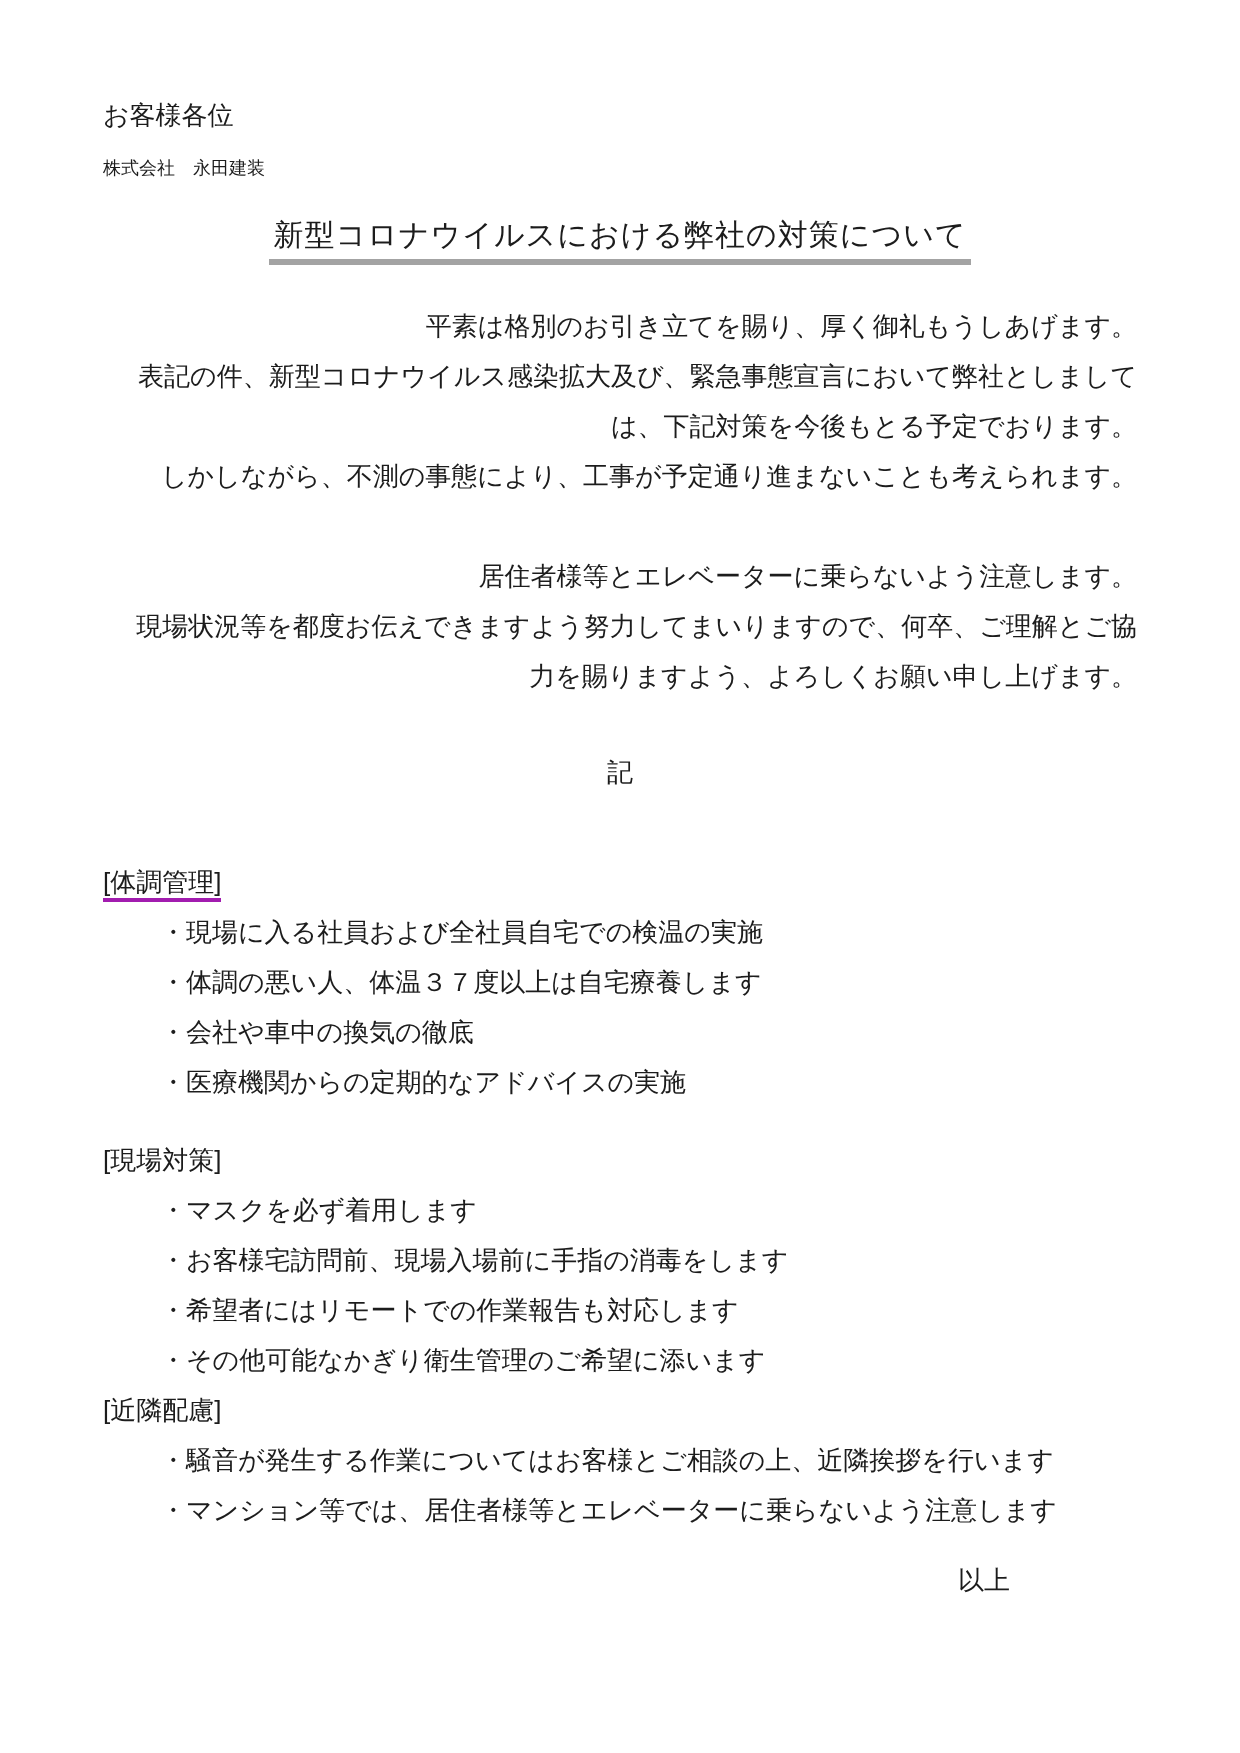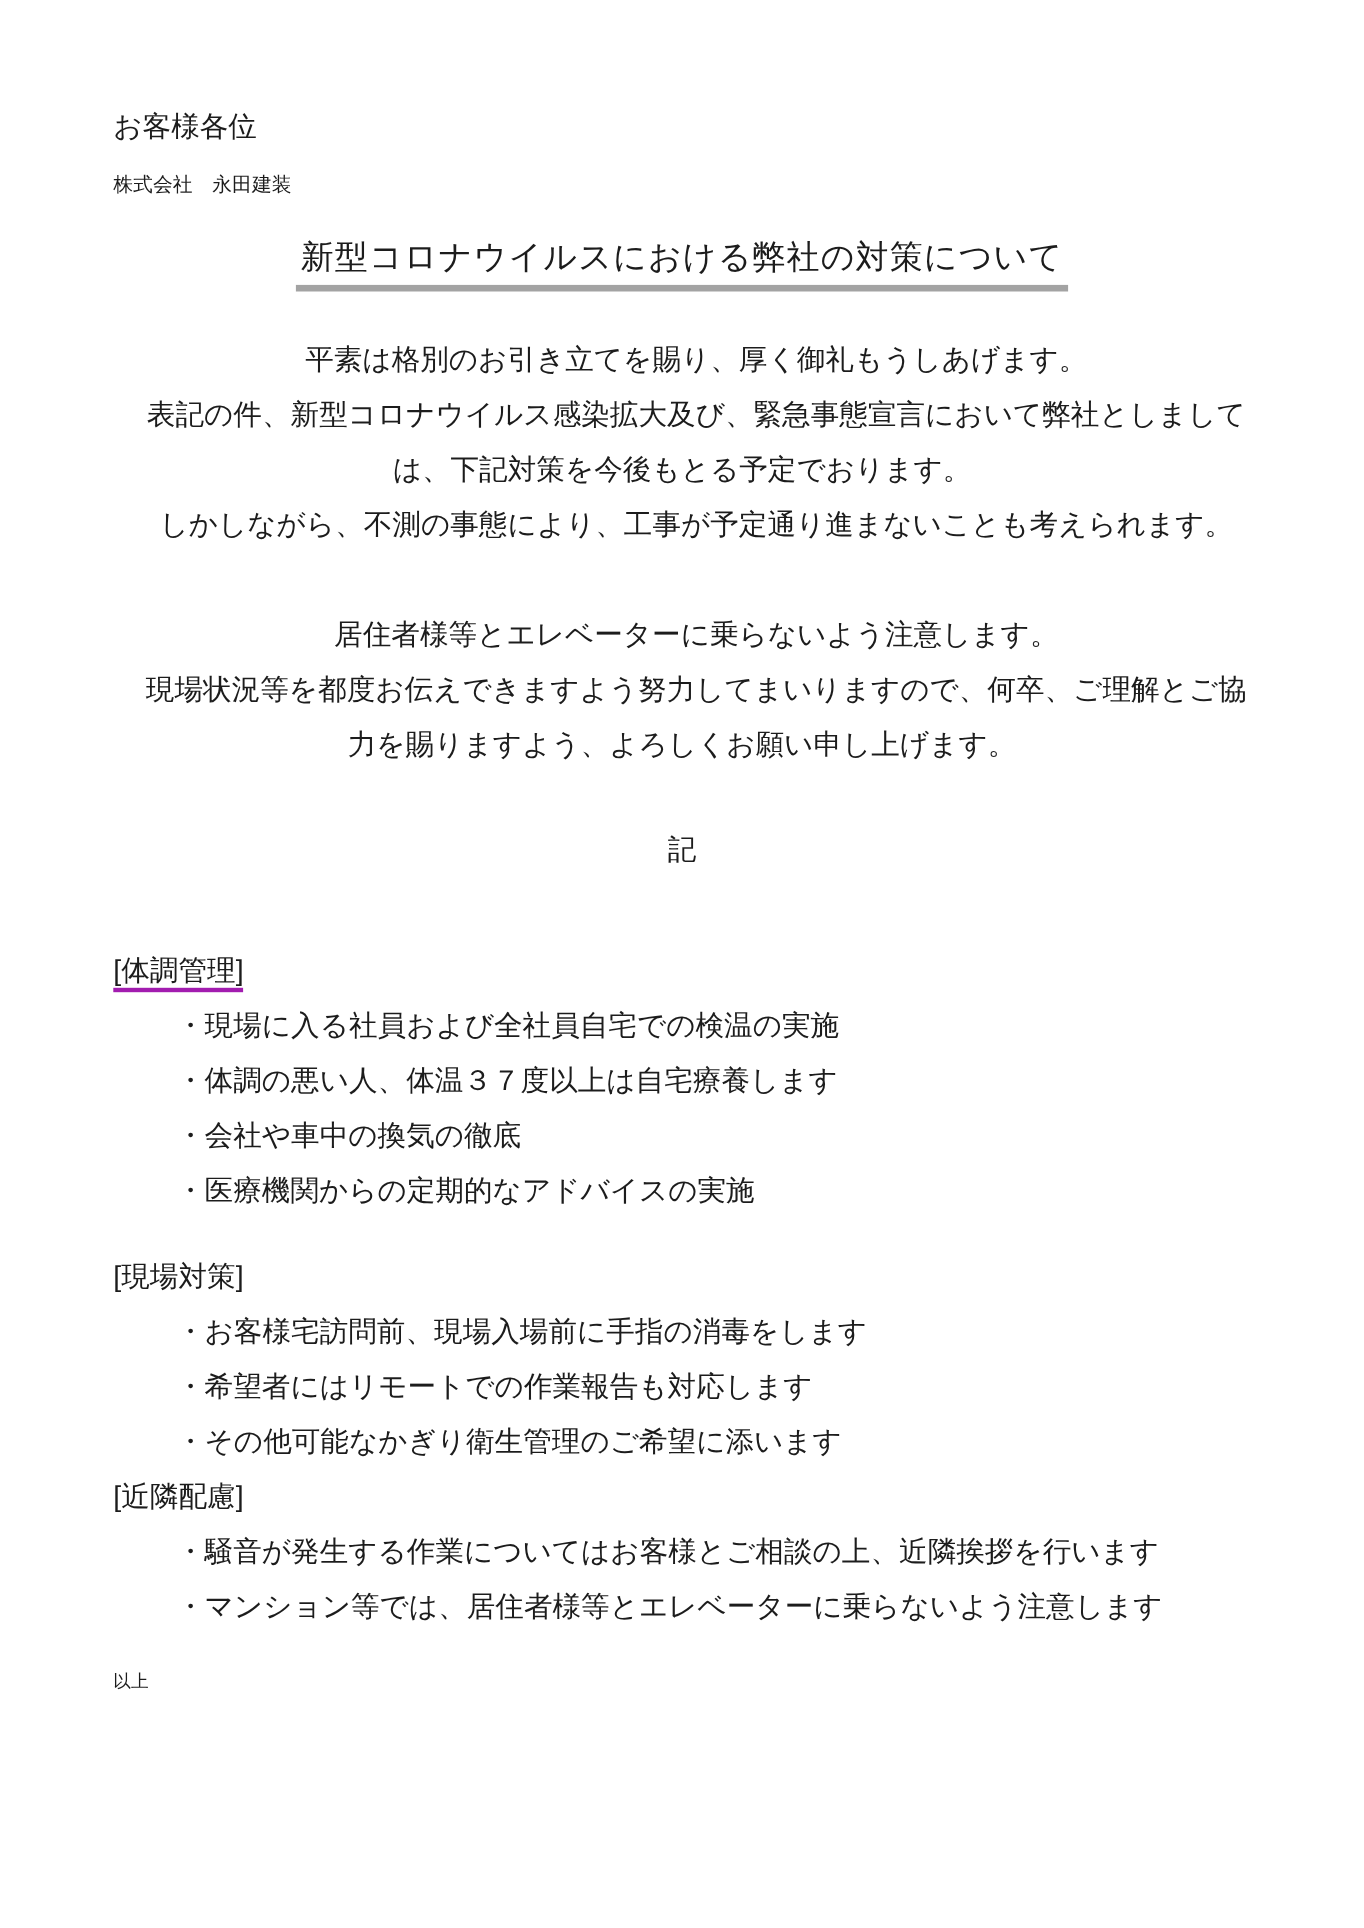--- a/index.html
+++ b/index.html
@@ -39,21 +39,21 @@
     line-height: 44px;
     letter-spacing: 1px;
     border-bottom: 6px solid #a3a3a3;
     padding: 0 4px 2px 4px;
   }
   .para-block { margin-top: 36px; }
   .para {
     font-size: 26px;
     line-height: 50px;
     text-indent: 1em;
-    text-align: center;
+    text-align: right;
   }
   .blank-line { height: 50px; }
   .record {
     font-size: 26px;
     line-height: 50px;
     text-align: center;
     margin-top: 46px;
   }
   .section-heading {
     font-size: 26px;
@@ -65,23 +65,23 @@
   }
   .bullet {
     font-size: 26px;
     line-height: 50px;
     text-indent: 57px;
   }
   .sec-1 { margin-top: 60px; }
   .sec-2 { margin-top: 28px; }
   .sec-3 { margin-top: 0; }
   .closing {
-    font-size: 16px;
+    font-size: 26px;
     line-height: 50px;
-    text-align: left;
+    text-align: right;
     padding-right: 127px;
     margin-top: 20px;
   }
 </style>
 </head>
 <body>
 
 <div class="page">
 
   <div class="recipient">お客様各位</div>
@@ -114,20 +114,21 @@
     <p class="bullet">・現場に入る社員および全社員自宅での検温の実施</p>
     <p class="bullet">・体調の悪い人、体温３７度以上は自宅療養します</p>
     <p class="bullet">・会社や車中の換気の徹底</p>
     <p class="bullet">・医療機関からの定期的なアドバイスの実施</p>
   </section>
 
   <section class="sec-2">
     <div class="section-heading">
       <span>[現場対策]</span>
     </div>
+    <p class="bullet">・マスクを必ず着用します</p>
     <p class="bullet">・お客様宅訪問前、現場入場前に手指の消毒をします</p>
     <p class="bullet">・希望者にはリモートでの作業報告も対応します</p>
     <p class="bullet">・その他可能なかぎり衛生管理のご希望に添います</p>
   </section>
 
   <section class="sec-3">
     <div class="section-heading">
       <span>[近隣配慮]</span>
     </div>
     <p class="bullet">・騒音が発生する作業についてはお客様とご相談の上、近隣挨拶を行います</p>

